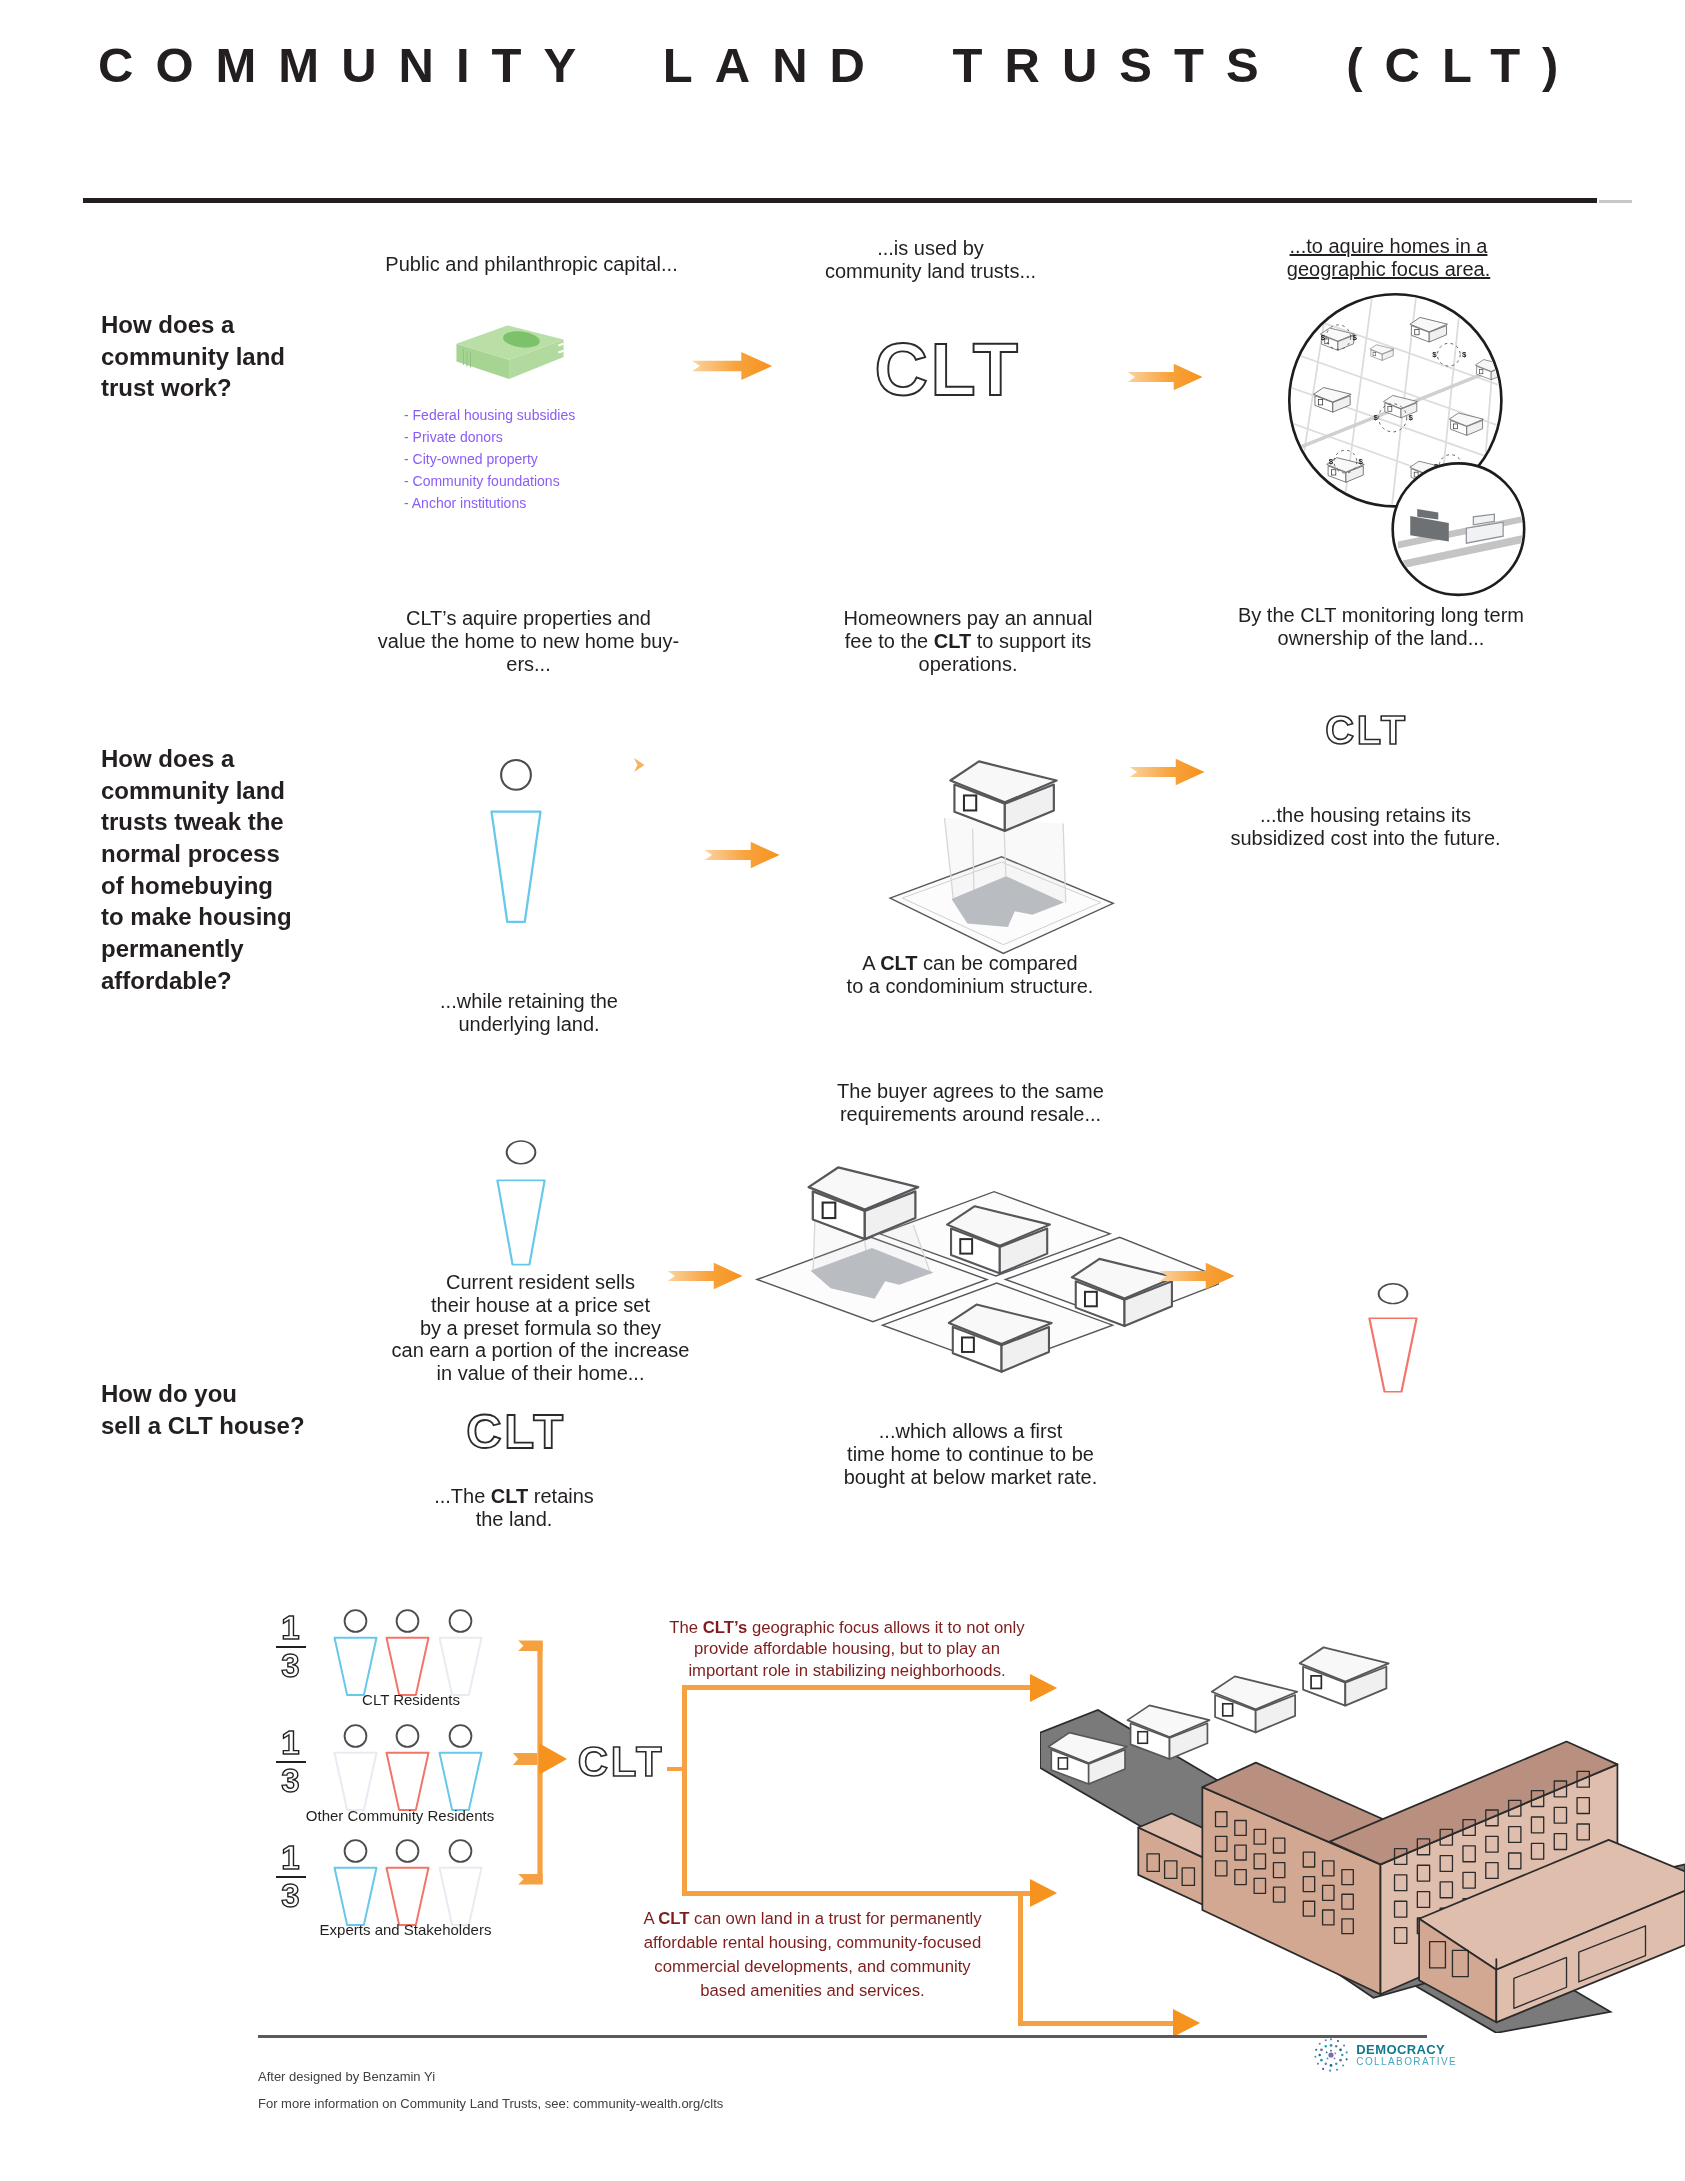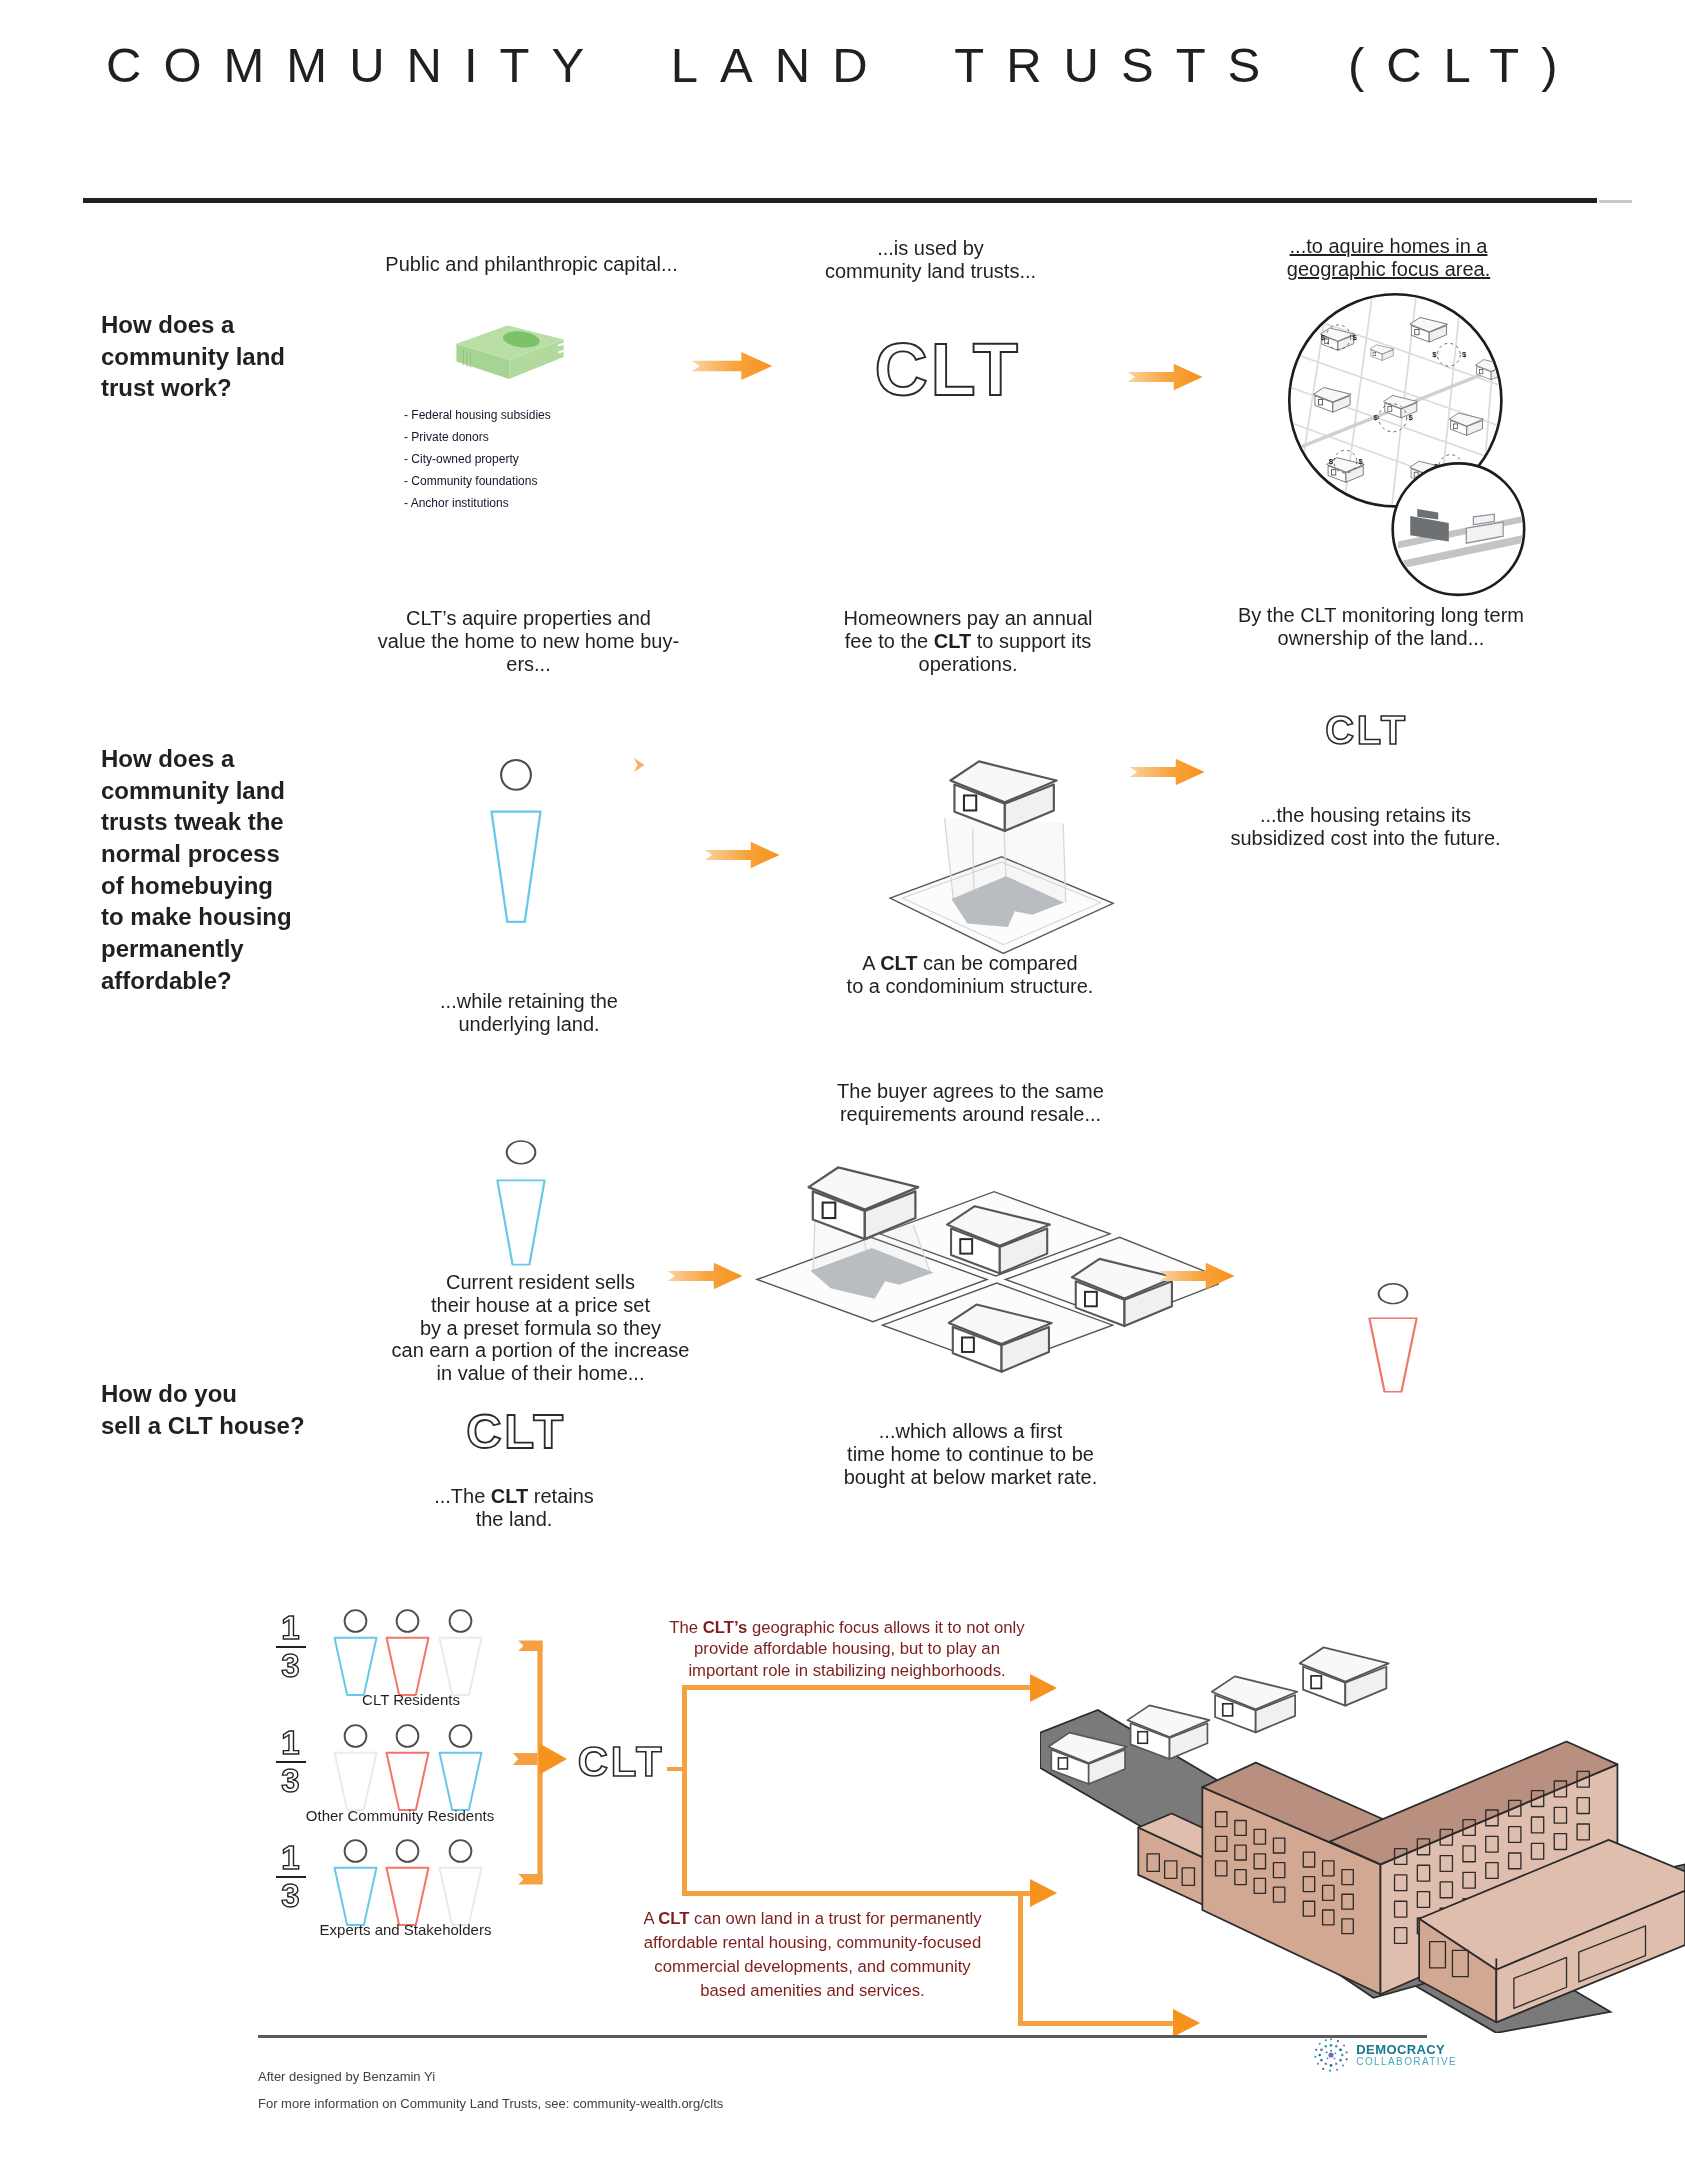--- a/index.html
+++ b/index.html
@@ -1,26 +1,26 @@
 <!DOCTYPE html>
 <html style="--orange-arrow: #f6921e; --orange-light: #fbd3a0; --connector-orange: #f5a142; --person-blue: #67c8ea; --person-red: #f3756a; --person-pale: #e7ebf2; --head-gray: #4d4d4f; --money-green-top: #b9dfa6; --money-green-left: #a6d593; --money-green-right: #b2d99e; --money-oval: #7cc26a; --building-tan: #d3a893; --building-tan-light: #e0bead; --building-roof: #b9907f; --road-gray: #7a7a7a; --outline-gray: #55575a; --footprint-gray: #b9bcc1; --faint-gray: #d5d7da; --logo-teal-dark: #13798e; --logo-teal: #45a7bd;font-size:14px"><head>
 <meta charset="utf-8">
 <style>
   html,body{margin:0;padding:0;background:#ffffff;}
   #canvas{position:relative;width:1685px;height:2181px;background:#fff;overflow:hidden;
           font-family:"Liberation Sans", sans-serif;color:#1d1d1b;}
   .abs{position:absolute;}
-  .title{font-size:49px;font-weight:400;letter-spacing:22px;word-spacing:30px;color:#231f20;white-space:nowrap;margin-left:8px;}
+  .title{font-size:49px;font-weight:700;letter-spacing:22px;word-spacing:30px;color:#231f20;white-space:nowrap;}
   .rule{background:#231f20;}
   .heading{font-size:24px;font-weight:700;line-height:1.32;color:#231f20;white-space:pre-line;}
   .cap{font-size:20px;line-height:1.14;text-align:center;white-space:pre-line;color:#231f20;}
   .cap b{font-weight:700;}
   .cap-sm{font-size:16.7px;line-height:1.28;text-align:center;white-space:pre-line;color:#7f1d1d;}
   .cap-sm b{font-weight:700;}
-  .bullets{font-size:12px;line-height:22px;white-space:pre-line;color:#0f172a;}
+  .bullets{font-size:14px;line-height:22px;white-space:pre-line;color:#8b5cf6;}
   .clt{font-weight:700;color:#ffffff;-webkit-text-stroke:1.9px #2b2b2b;letter-spacing:2.6px;text-align:center;}
   .clt-xl{font-size:74px;}
   .clt-md{font-size:40px;-webkit-text-stroke:1.6px #2b2b2b;}
   .clt-lg{font-size:49px;-webkit-text-stroke:1.8px #2b2b2b;}
   .clt-bm{font-size:42px;-webkit-text-stroke:1.6px #2b2b2b;}
   .gov-label{font-size:15px;text-align:center;color:#231f20;}
   .fraction{width:49px;text-align:center;}
   .fraction .fd{font-size:33px;font-weight:700;color:#fff;-webkit-text-stroke:1.4px #231f20;line-height:30px;}
   .fraction .frac-bar{width:30px;height:2.6px;background:#231f20;margin:2.6px auto;}
   .gov-persons{display:flex;gap:5.3px;}

